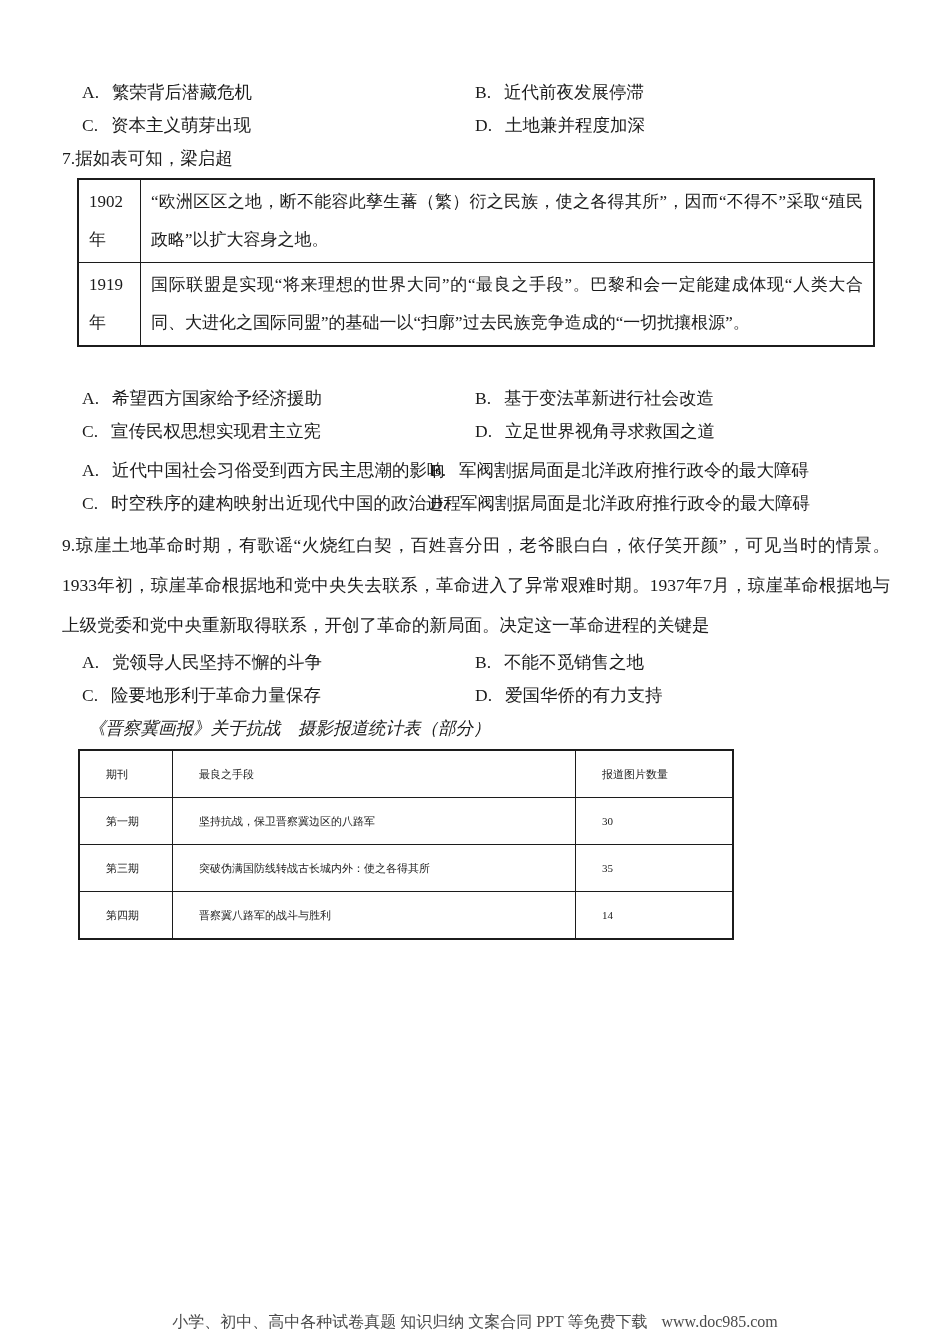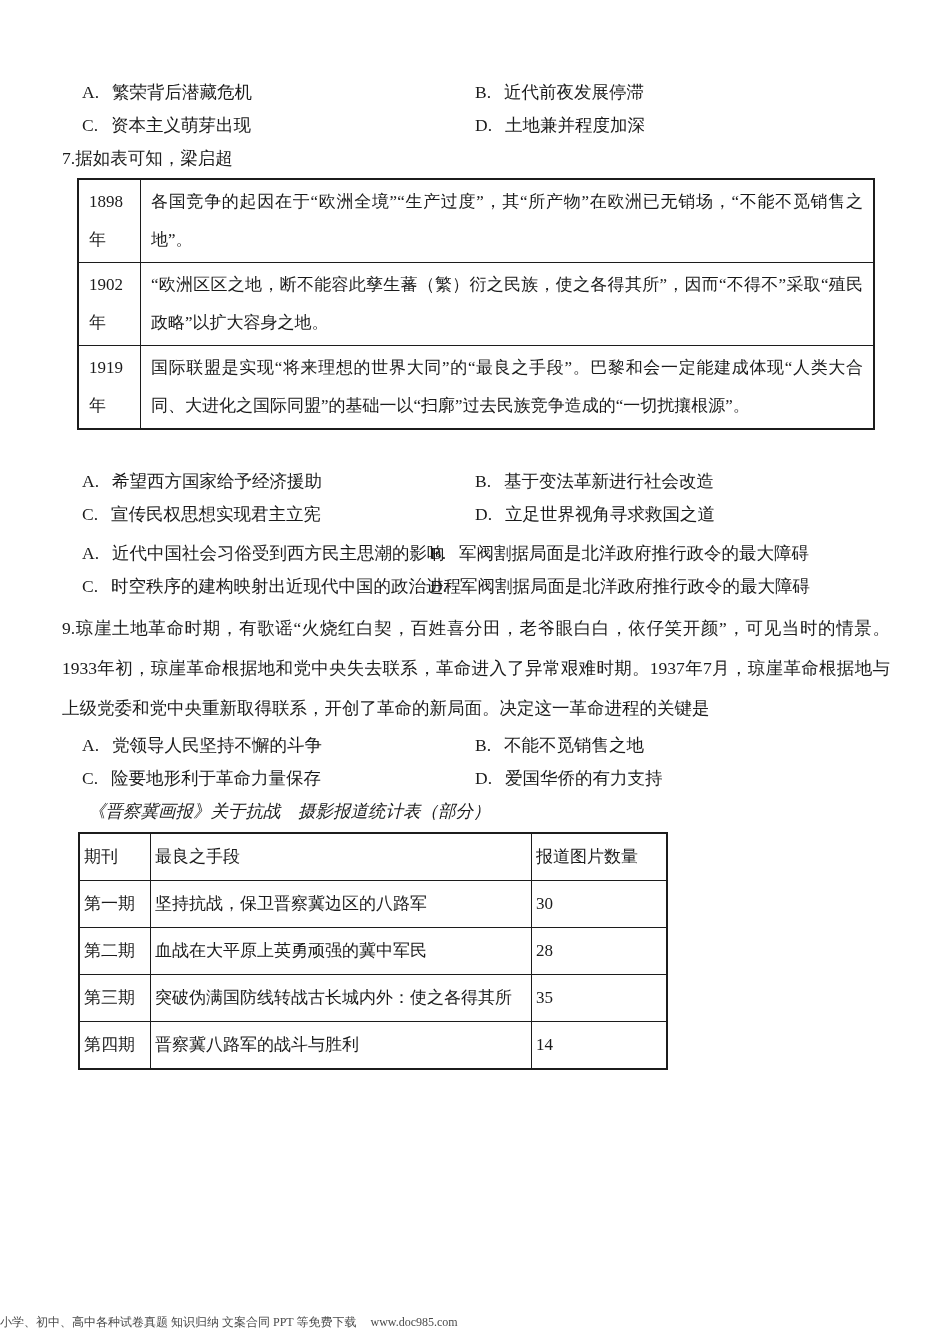--- a/index.html
+++ b/index.html
@@ -34,30 +34,30 @@
   .col-a { width: 393px; flex: none; }
   .col-a.wide { width: 348px; }
   .opt-label { margin-right: 13px; }
   table { border-collapse: collapse; table-layout: fixed; }
   table, td, th { border: 1px solid #1c1c1c; }
   .tbl { border: 2px solid #1c1c1c; }
   .tbl1 { width: 798px; margin: 0 0 40px 15px; }
   .tbl1 td { font-size: 17px; line-height: 38px; padding: 3px 10px; vertical-align: top; text-align: justify; }
   .tbl1 .year-cell { width: 41px; white-space: pre-line; text-align: left; }
   .tbl2 { width: 560px; margin: 0 0 0 16px; }
-  .tbl2 th, .tbl2 td { font-size: 17px; line-height: 30px; padding: 8px 4px 8px 4px; font-weight: normal; text-align: left; vertical-align: middle; }
+  .tbl2 th, .tbl2 td { font-size: 11px; line-height: 30px; padding: 8px 4px 8px 26px; font-weight: normal; text-align: left; vertical-align: middle; }
   .tbl2 .issue-col { width: 62px; }
   .tbl2 .topic-col { width: 372px; }
   .tbl2 .count-col { width: 126px; }
   .spacer-after-q8 { height: 6px; }
   .footer {
     position: absolute;
     left: 0; right: 0; top: 1312px;
-    text-align: left;
-    font-size: 12px;
+    text-align: center;
+    font-size: 16px;
     color: #4a4a4a;
     line-height: 20px;
   }
   .footer .url { margin-left: 14px; }
 </style>
 </head>
 <body>
 
 <div class="page">
 
@@ -80,25 +80,20 @@
       <span class="opt-label">D.</span>
       <span>土地兼并程度加深</span>
     </span>
   </div>
 
   <p class="stem">7.据如表可知，梁启超</p>
 
   <table class="tbl tbl1">
     <tbody>
       <tr>
-        <td class="year-cell">1898
-年</td>
-        <td>各国竞争的起因在于“欧洲全境”“生产过度”，其“所产物”在欧洲已无销场，“不能不觅销售之地”。</td>
-      </tr>
-      <tr>
         <td class="year-cell">1902
 年</td>
         <td>“欧洲区区之地，断不能容此孳生蕃（繁）衍之民族，使之各得其所”，因而“不得不”采取“殖民政略”以扩大容身之地。</td>
       </tr>
       <tr>
         <td class="year-cell">1919
 年</td>
         <td>国际联盟是实现“将来理想的世界大同”的“最良之手段”。巴黎和会一定能建成体现“人类大合同、大进化之国际同盟”的基础一以“扫廓”过去民族竞争造成的“一切扰攘根源”。</td>
       </tr>
     </tbody>
@@ -180,25 +175,20 @@
         <th class="count-col">报道图片数量</th>
       </tr>
     </thead>
     <tbody>
       <tr>
         <td>第一期</td>
         <td>坚持抗战，保卫晋察冀边区的八路军</td>
         <td>30</td>
       </tr>
       <tr>
-        <td>第二期</td>
-        <td>血战在大平原上英勇顽强的冀中军民</td>
-        <td>28</td>
-      </tr>
-      <tr>
         <td>第三期</td>
         <td>突破伪满国防线转战古长城内外：使之各得其所</td>
         <td>35</td>
       </tr>
       <tr>
         <td>第四期</td>
         <td>晋察冀八路军的战斗与胜利</td>
         <td>14</td>
       </tr>
     </tbody>

